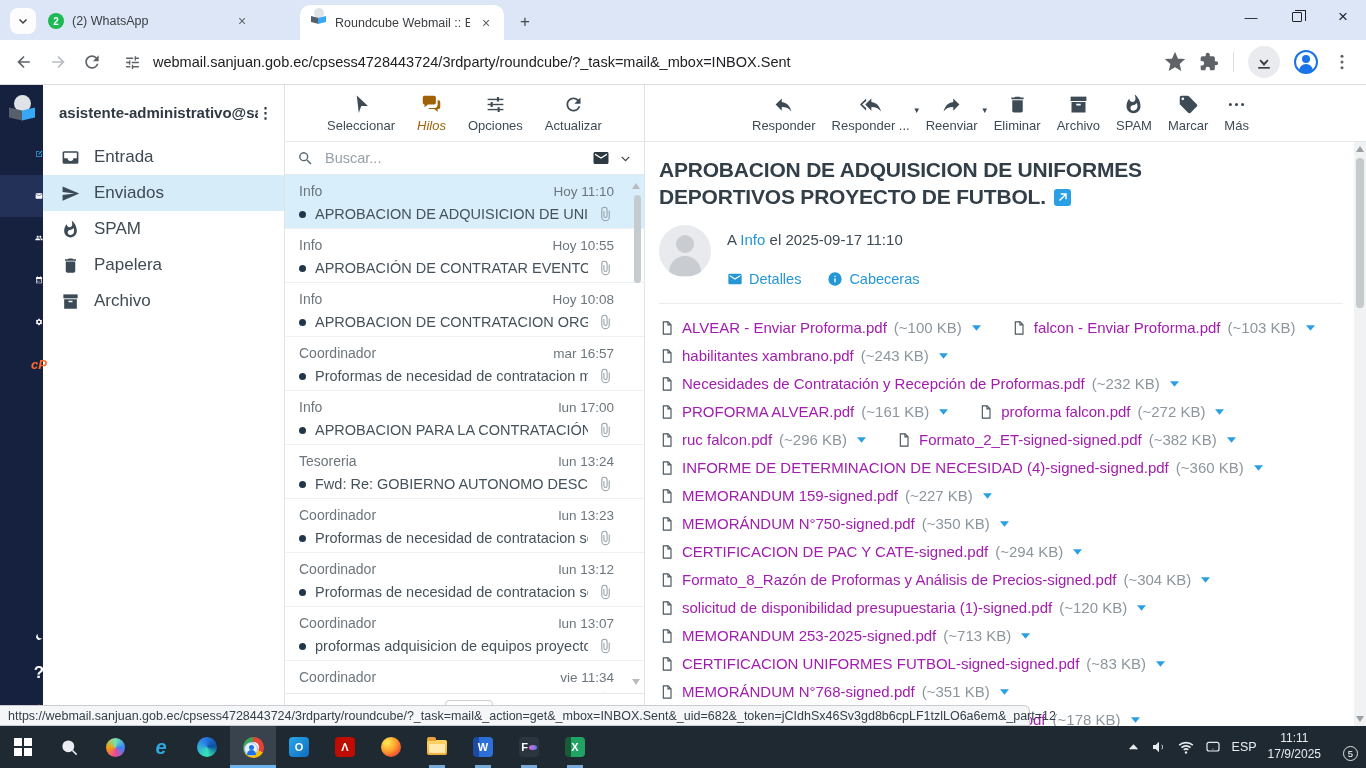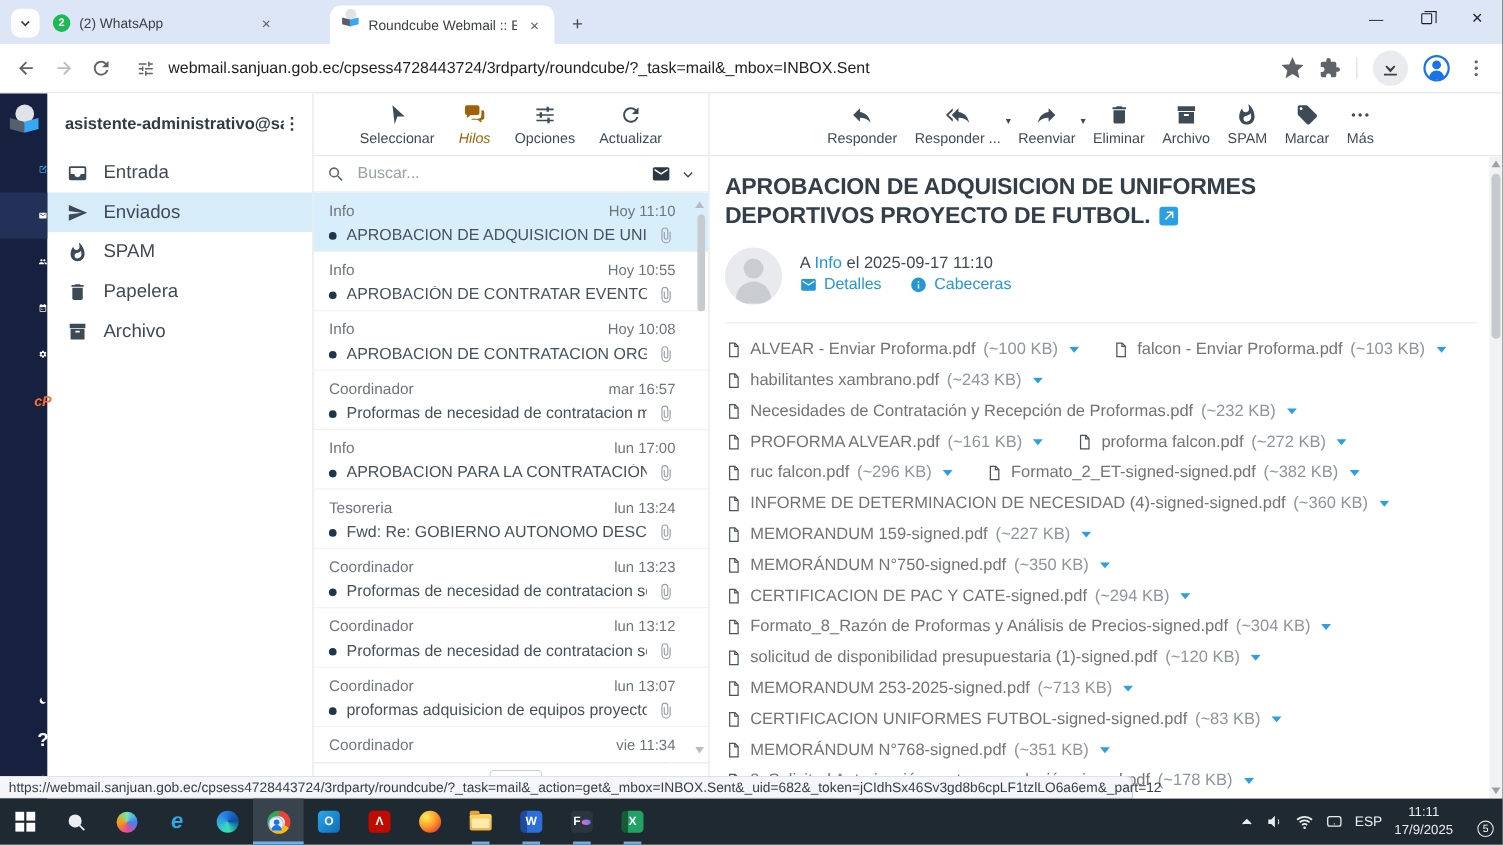--- a/index.html
+++ b/index.html
@@ -112,30 +112,30 @@
   .cbody{flex:1;padding:14px 26px 0 14px;position:relative;}
   .subject{font-size:21px;font-weight:bold;color:#323e48;line-height:1.3;max-width:620px;letter-spacing:-0.2px;}
   .extlink{display:inline-block;width:17px;height:17px;background:#2a9fe3;border-radius:3px;margin-left:8px;vertical-align:-2px;}
   .extlink svg{width:100%;height:100%;fill:#fff;}
   .meta{display:flex;gap:16px;margin-top:14px;}
   .avatar{width:52px;height:52px;border-radius:50%;background:#e8eaed;position:relative;overflow:hidden;flex:none;}
   .avatar:before{content:"";position:absolute;left:17px;top:10px;width:18px;height:18px;border-radius:50%;background:#c9ccd1;}
   .avatar:after{content:"";position:absolute;left:10px;top:31px;width:32px;height:20px;border-radius:16px 16px 0 0;background:#c9ccd1;}
   .meta-l1{font-size:15px;color:#3f4a54;margin-top:6px;}
   .blue{color:#2597d6;}
-  .meta-l2{display:flex;gap:26px;margin-top:3px;align-items:center;}
+  .meta-l2{display:flex;gap:26px;margin-top:23px;align-items:center;}
   .meta-link{display:flex;align-items:center;gap:6px;font-size:14.5px;color:#2597d6;}
   .ml-ic{width:16px;height:16px;color:#2597d6;}
   .ml-ic svg{width:100%;height:100%;fill:currentColor;}
   .attwrap{margin-top:16px;border-top:1px solid #e9ebee;padding-top:10px;width:684px;}
   .attlist{list-style:none;margin:0;padding:0;display:flex;flex-wrap:wrap;column-gap:30px;}
   .att{display:flex;align-items:center;height:28px;gap:7px;}
   .att-ic{width:16px;height:16px;color:#4a545c;flex:none;}
   .att-ic svg{width:100%;height:100%;}
-  .att-name{font-size:15px;color:#737373;white-space:nowrap;}
+  .att-name{font-size:15px;color:#a21caf;white-space:nowrap;}
   .att-size{font-size:15px;color:#8d969d;white-space:nowrap;}
   .att-caret{width:9px;height:6px;flex:none;margin-left:3px;}
   .att-caret svg{width:100%;height:100%;fill:#2a9fe3;}
   .csb{position:absolute;right:0;top:57px;bottom:0;width:12px;background:#f0f2f4;}
   .csb-up{position:absolute;right:2px;top:4px;width:0;height:0;border-left:4px solid transparent;border-right:4px solid transparent;border-bottom:6px solid #9aa0a6;}
   .csb-thumb{position:absolute;right:2px;top:16px;width:8px;height:150px;border-radius:4px;background:#c5cacd;}
   .csb-down{position:absolute;right:2px;bottom:4px;width:0;height:0;border-left:4px solid transparent;border-right:4px solid transparent;border-top:6px solid #9aa0a6;}
 
   
   .statusbar{position:absolute;left:0;bottom:42px;height:21px;max-width:1030px;background:#f4f6f8;border:1px solid #c9cdd2;border-left:none;

